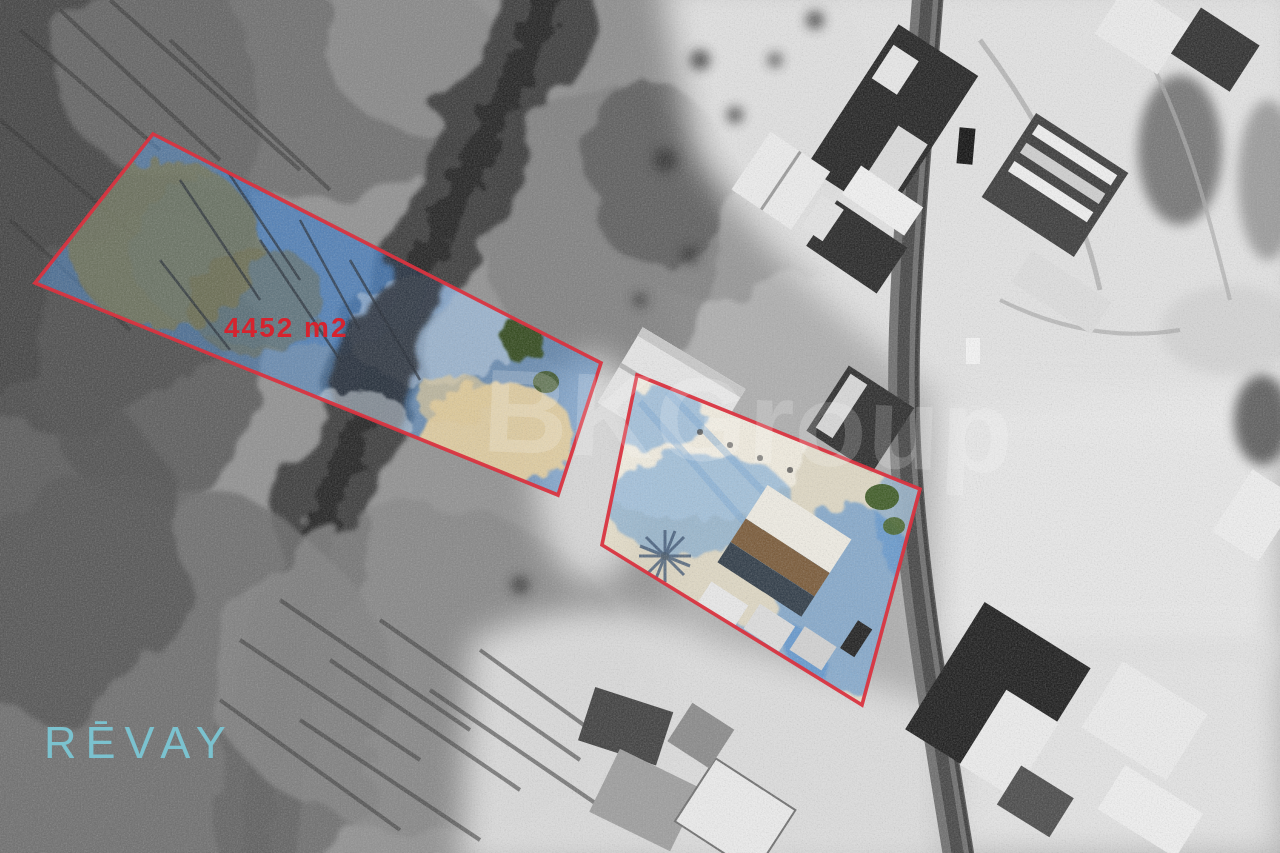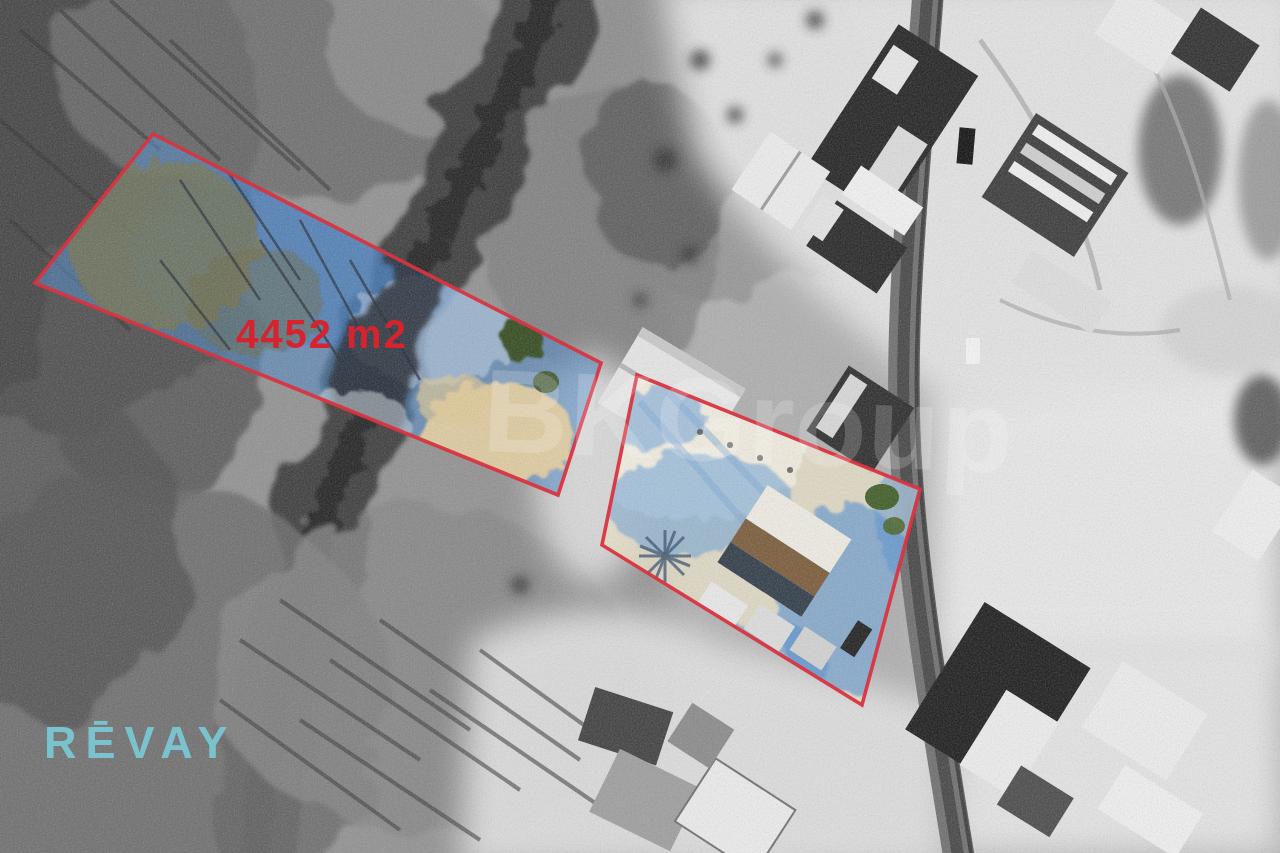--- a/index.html
+++ b/index.html
@@ -2,33 +2,33 @@
 <html><head>
 <meta charset="utf-8">
 <style>
   html,body{margin:0;padding:0;background:#1a1a1a;}
   .stage{
     position:relative;width:1280px;height:853px;overflow:hidden;
     background:#aeaeae;font-family:"Liberation Sans",sans-serif;
   }
   .stage svg{position:absolute;left:0;top:0;display:block;}
   .area-label{
-    position:absolute;left:236px;top:312px;
-    font-size:40px;font-weight:bold;letter-spacing:2px;
+    position:absolute;left:224px;top:312px;
+    font-size:28px;font-weight:bold;letter-spacing:2px;
     color:#d6232e;white-space:nowrap;
   }
   .watermark{
     position:absolute;left:486px;top:342px;
     font-size:118px;font-weight:bold;letter-spacing:1px;
     color:#ffffff;opacity:0.18;transform:rotate(2.4deg);
     transform-origin:left top;white-space:nowrap;
   }
   .logo{
     position:absolute;left:44px;top:716px;
-    color:#7bc2cf;font-weight:bold;font-size:45px;
+    color:#7bc2cf;font-weight:normal;font-size:45px;
     letter-spacing:9px;line-height:1.18;white-space:nowrap;
   }
 </style>
 </head>
 <body>
 
 <div class="stage">
 
   <svg width="1280" height="853" viewBox="0 0 1280 853">
     <defs>

